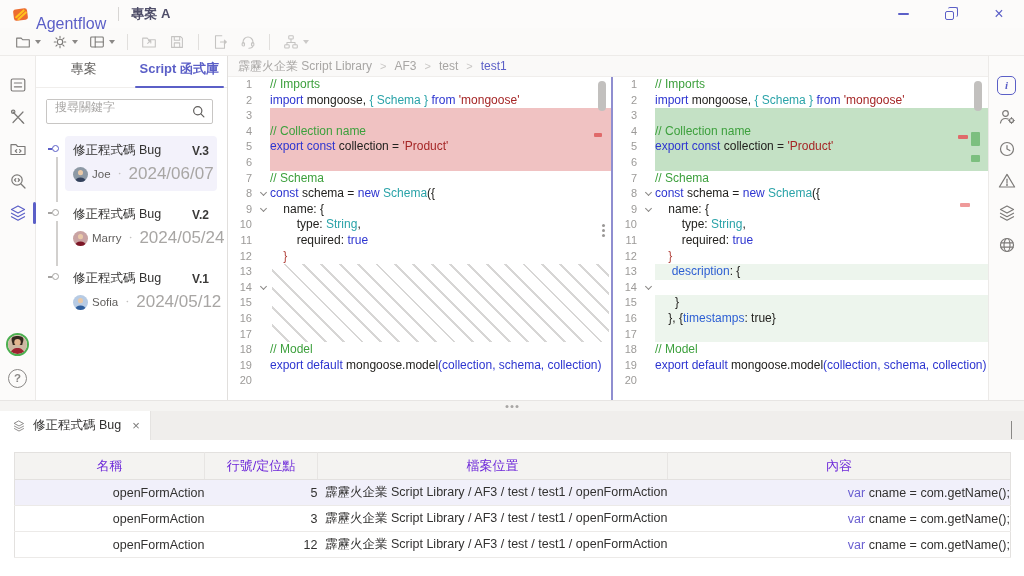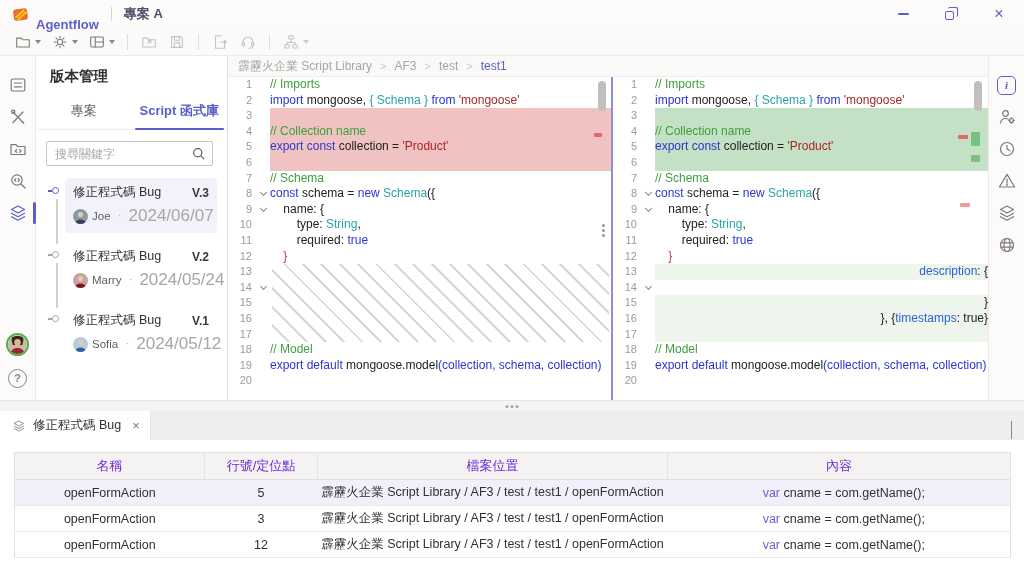--- a/index.html
+++ b/index.html
@@ -11,21 +11,21 @@
     --prop:#2d5fd3; --br:#b3453e; --tx:#23221f; --kw2:#6a5fd1;
     --line:#e6e4e2; --icon:#7c7a78; --muted:#a19f9d; --dark:#323130;
   }
   *{box-sizing:border-box;margin:0;padding:0;}
   body{margin:0;background:#d8d8d8;font-family:"Liberation Sans",sans-serif;}
   .app{width:1024px;height:576px;background:#fff;position:relative;overflow:hidden;color:var(--dark);}
 
   
   .titlebar{height:28px;display:flex;align-items:center;padding:0 12px;background:#fcfbfa;}
   .brand{display:flex;align-items:center;gap:7px;}
-  .app-name{font-size:13px;font-weight:700;color:var(--accent);margin-top:20px;}
+  .app-name{font-size:16px;font-weight:400;color:var(--accent);margin-top:20px;}
   .tb-sep{width:1px;height:14px;background:#d8d6d4;margin:0 12px;}
   .project-name{font-size:13px;color:#4f4e69;font-weight:600;}
   .win-controls{margin-left:auto;display:flex;align-items:center;gap:34px;padding-right:6px;}
   .win-btn{width:14px;height:14px;display:flex;align-items:center;justify-content:center;cursor:pointer;}
   .min-glyph{width:11px;height:2px;background:var(--accent);border-radius:1px;}
   .restore-glyph{width:9px;height:9px;border:1.6px solid var(--accent);border-radius:2px;position:relative;margin-top:3px;margin-right:3px;}
   .restore-glyph::after{content:'';position:absolute;left:2px;top:-4.6px;width:9px;height:9px;border:1.6px solid var(--accent);border-left:none;border-bottom:none;border-radius:2px;}
   .close-glyph{color:var(--accent);font-size:16px;line-height:14px;}
 
   
@@ -48,21 +48,21 @@
   .help-badge{width:19px;height:19px;border:1.5px solid #8a8886;border-radius:50%;color:#8a8886;font-size:11.5px;font-weight:700;display:flex;align-items:center;justify-content:center;}
   .user-avatar{width:23px;height:23px;border-radius:50%;border:2px solid #4caf50;overflow:hidden;display:block;}
 
   
   .version-panel{width:192px;border-right:1px solid #e1dfdd;background:#fff;display:flex;flex-direction:column;}
   .vp-title{font-size:14.5px;font-weight:700;color:var(--dark);padding:11px 14px 12px;}
   .vp-tabs{display:flex;border-bottom:1px solid #f0eeec;}
   .vp-tab{flex:1;text-align:center;font-size:13px;color:#605e5c;padding:4px 0 9px;cursor:pointer;position:relative;}
   .vp-tab.active{color:var(--accent);font-weight:700;}
   .vp-tab.active::after{content:'';position:absolute;left:3px;right:3px;bottom:-1px;height:2.5px;background:var(--accent);border-radius:2px;}
-  .vp-search{margin:11px 14px 4px 10px;height:25px;border:1px solid #c8c6c4;border-radius:2px;display:flex;align-items:center;background:#fff;}
+  .vp-search{margin:11px 14px 4px 10px;height:25px;border:1px solid #c8c6c4;border-radius:2px;display:flex;align-items:flex-start;background:#fff;}
   .vp-search input{flex:1;border:none;outline:none;font-size:12px;padding:0 0 0 8px;font-family:inherit;color:var(--dark);min-width:0;}
   .vp-search input::placeholder{color:#a8a6a4;}
   .vp-search-btn{width:28px;height:100%;display:flex;align-items:center;justify-content:center;cursor:pointer;}
   .version-list{padding:8px 10px 0 12px;}
   .vitem{display:flex;margin-bottom:9px;cursor:pointer;}
   .vnode{width:17px;flex:none;position:relative;display:flex;align-items:flex-start;padding-top:9px;}
   .vnode .tick{width:4px;height:1.5px;background:#a5a3a1;margin-top:3px;}
   .vnode .circ{width:7px;height:7px;border:1.5px solid #a5a3a1;border-radius:50%;}
   .vnode.active .tick{background:var(--accent);}
   .vnode.active .circ{border-color:var(--accent);}
@@ -93,21 +93,21 @@
   .pane.right{flex:1;}
   .pane-divider{width:2px;background:#8f8ed0;position:relative;z-index:4;}
   .pane-divider .vdots{position:absolute;left:-9px;top:152px;}
   .cl{display:flex;height:15.6px;line-height:15.6px;font-size:12px;}
   .ln{width:28px;flex:none;text-align:right;padding-right:4px;color:#9c9a98;font-size:11px;}
   .foldcol{width:14px;flex:none;display:flex;align-items:center;justify-content:center;}
   .chev{width:5px;height:5px;border-right:1.4px solid #8a8886;border-bottom:1.4px solid #8a8886;transform:rotate(45deg);margin-top:-2px;cursor:pointer;}
   .code{flex:1;white-space:pre;overflow:hidden;color:var(--tx);}
   .hl-del{background:var(--del-bg);}
   .hl-add{background:var(--add-bg);}
-  .hl-add2{background:var(--add2-bg);text-align:right;}
+  .hl-add2{background:var(--add2-bg);}
   .tk-kw{color:var(--kw);} .tk-st{color:var(--st);} .tk-cm{color:var(--cm);}
   .tk-ty{color:var(--ty);} .tk-prop{color:var(--prop);} .tk-br{color:var(--br);} .tk-tx{color:var(--tx);}
   .hatch{position:absolute;left:44px;right:2px;top:187px;height:78px;background:repeating-linear-gradient(45deg,#ffffff 0 11px,#d7d6d5 11px 13px);}
   .sb-thumb{position:absolute;top:4px;width:8px;height:30px;border-radius:4px;background:#c2c0be;cursor:pointer;}
   .pane.left .sb-thumb{right:5px;}
   .pane.right .sb-thumb{right:6px;}
   .mk{position:absolute;border-radius:1px;}
   .statusbar{height:13px;background:#f7f6f5;border-top:1px solid #eceae8;display:flex;align-items:center;justify-content:center;gap:22px;font-size:10.5px;color:#8f8d8b;}
 
   
@@ -115,21 +115,21 @@
   .splitter .hdots{position:absolute;left:50%;top:4px;transform:translateX(-50%);}
   .tabbar{height:29px;background:#f0eeec;display:flex;align-items:stretch;position:relative;}
   .btab{background:#fff;display:flex;align-items:center;gap:7px;padding:0 10px 0 12px;font-size:12.5px;color:var(--dark);cursor:pointer;border-right:1px solid #e5e3e1;}
   .btab-close{color:#7a7978;font-size:13px;margin-left:4px;cursor:pointer;line-height:1;}
   .collapse-btn{position:absolute;right:12px;top:10px;cursor:pointer;}
   .collapse-btn .chev{border-color:#8a8886;}
   .bottom-content{background:#fff;height:136px;padding:12px 14px 0;}
   table.results{width:996px;border-collapse:collapse;border:1px solid #e3e1df;table-layout:fixed;}
   table.results th{background:#f4f3f1;font-weight:400;font-size:13px;color:#6d28d9;height:27px;border-right:1px solid #e7e5e3;border-bottom:1px solid #e3e1df;}
   table.results th:last-child{border-right:none;}
-  table.results td{height:26px;font-size:12.5px;color:var(--dark);text-align:center;border-bottom:1px solid #eceae8;overflow:hidden;white-space:nowrap;}
+  table.results td{height:26px;font-size:12.5px;color:var(--dark);text-align:right;border-bottom:1px solid #eceae8;overflow:hidden;white-space:nowrap;}
   table.results tr.sel td{background:#f1f0fa;}
   td.c-content{text-align:left;padding-left:10px;white-space:pre;}
   .tk-kw2{color:var(--kw2);}
   .col-name{width:190px;} .col-line{width:113px;} .col-path{width:350px;} .col-content{width:343px;}
 
   svg.icn{stroke:var(--icon);fill:none;stroke-width:1.2;stroke-linecap:round;stroke-linejoin:round;display:block;}
   .info-badge{width:19px;height:19px;border:1.5px solid var(--accent);border-radius:5px;color:var(--accent);font-size:11px;font-weight:700;font-family:"Liberation Serif",serif;font-style:italic;display:flex;align-items:center;justify-content:center;}
 </style>
 </head>
 <body>
@@ -265,21 +265,20 @@
               <path d="M2 16c.7-3.4 3-5 6-5s5.3 1.6 6 5z" fill="#9c2430"></path>
             </svg>
         </span>
       </span>
       <span class="rail-item" style="margin-bottom:6px;">
         <span class="help-badge">?</span>
       </span>
     </div>
 
     <div class="version-panel">
-      <div class="vp-title">版本管理</div>
       <div class="vp-tabs">
         <span class="vp-tab">專案</span>
         <span class="vp-tab active">Script 函式庫</span>
       </div>
       <div class="vp-search">
         <input type="text" placeholder="搜尋關鍵字" style="">
         <span class="vp-search-btn">
           <svg class="icn" width="15" height="15" viewBox="0 0 20 20" style="stroke:#605e5c;stroke-width:1.6">
               <circle cx="9" cy="9" r="5.5"></circle>
               <path d="M13.2 13.2l4 4"></path>

